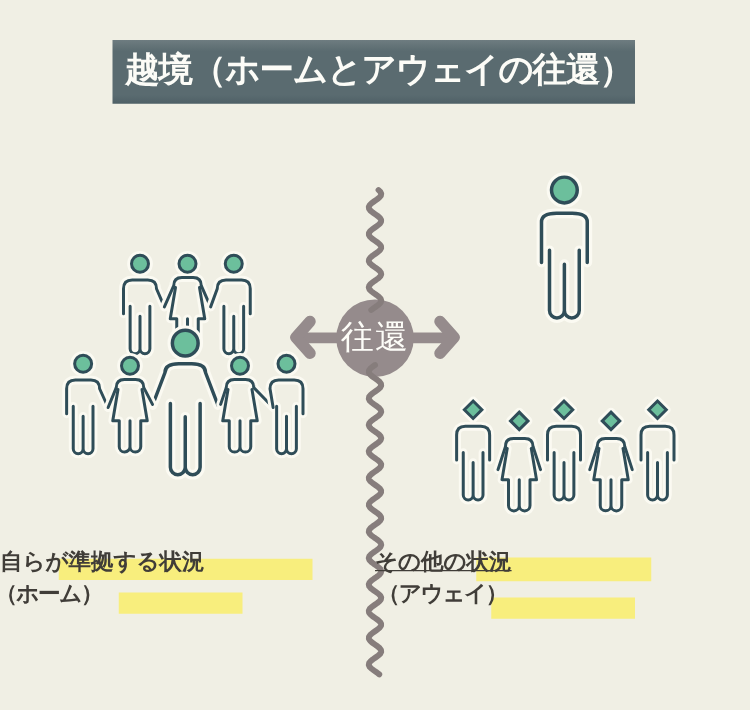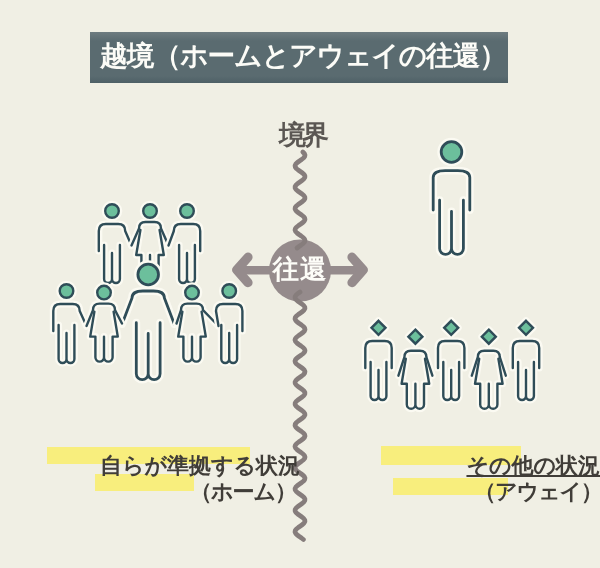--- a/index.html
+++ b/index.html
@@ -8,23 +8,23 @@
   .canvas{position:relative;width:600px;height:568px;background:#f0efe4;}
   .banner{position:absolute;left:90px;top:32px;width:418px;height:51px;
           background:linear-gradient(to bottom,#6e7c80 0,#5a6b70 9px,#5a6b70 44px,#4e6066 100%);
           display:flex;align-items:center;justify-content:flex-start;}
   .banner span{color:#fcfcf7;font-size:27.6px;font-weight:900;letter-spacing:-0.85px;
                white-space:nowrap;line-height:1;position:relative;top:-1.5px;left:10px;
                font-feature-settings:"halt" 1;}
   .boundary-label{position:absolute;left:242px;top:121px;width:120px;text-align:center;
           color:#5b5753;font-size:27px;font-weight:700;letter-spacing:-4px;line-height:29px;}
   .exchange-label{position:absolute;left:250px;top:256px;width:100px;text-align:center;
-          color:#fdfdf8;font-size:26.5px;font-weight:700;letter-spacing:1px;line-height:1;}
-  .cap-line{position:absolute;width:300px;text-align:right;font-weight:700;color:#403d38;
-           font-size:22px;line-height:29px;white-space:nowrap;margin-top:16px;}
+          color:#fdfdf8;font-size:26.5px;font-weight:400;letter-spacing:1px;line-height:1;}
+  .cap-line{position:absolute;width:300px;text-align:left;font-weight:700;color:#403d38;
+           font-size:18px;line-height:29px;white-space:nowrap;}
   .tight{letter-spacing:-1px;font-feature-settings:"halt" 1;}
   .cap-home-1{left:0px;top:435px;}
   .cap-home-2{left:-4px;top:461px;}
   .cap-away-1{left:300px;top:435px;text-decoration:underline;}
   .cap-away-2{left:302px;top:461px;}
   .hlbox{position:absolute;background:#f8ee7d;}
   .hl-home-1{left:47px;top:446.5px;width:203px;height:17.5px;}
   .hl-home-2{left:94.5px;top:474px;width:99px;height:17px;}
   .hl-away-1{left:380.5px;top:445.5px;width:140.5px;height:19.5px;}
   .hl-away-2{left:393px;top:477.5px;width:114.5px;height:17px;}
@@ -155,21 +155,20 @@
 <polygon points="526,320.8 533,327.8 526,334.8 519,327.8" fill="none" stroke="#fbfaf2" stroke-width="7" stroke-linejoin="round"></polygon>
 <path d="M 512.8,368 L 512.8,348 Q 512.8,341 519.8,341 L 532.2,341 Q 539.2,341 539.2,348 L 539.2,368" fill="none" stroke="#2f4d58" stroke-width="2.4" stroke-linecap="round" stroke-linejoin="round"></path>
 <path d="M 518.1,362 L 518.1,396.05 A 3.95 3.95 0 0 0 526,396.05 L 526,370 L 526,396.05 A 3.95 3.95 0 0 0 533.9,396.05 L 533.9,362" fill="none" stroke="#2f4d58" stroke-width="2.4" stroke-linecap="round" stroke-linejoin="round"></path>
 <polygon points="526,320.8 533,327.8 526,334.8 519,327.8" fill="#6cbf9c" stroke="#2f4d58" stroke-width="2.4" stroke-linejoin="miter"></polygon>
 </g>
 </g>
 </svg>
   <div class="banner">
     <span>越境（ホームとアウェイの往還）</span>
   </div>
-  <div class="boundary-label">境界</div>
   <div class="exchange-label">往還</div>
   <div class="hlbox hl-home-1"></div>
   <div class="hlbox hl-home-2"></div>
   <div class="hlbox hl-away-1"></div>
   <div class="hlbox hl-away-2"></div>
   <div class="cap-line cap-home-1">自らが準拠する状況</div>
   <div class="cap-line cap-home-2 tight">（ホーム）</div>
   <div class="cap-line cap-away-1">その他の状況</div>
   <div class="cap-line cap-away-2 tight">（アウェイ）</div>
 </div>

